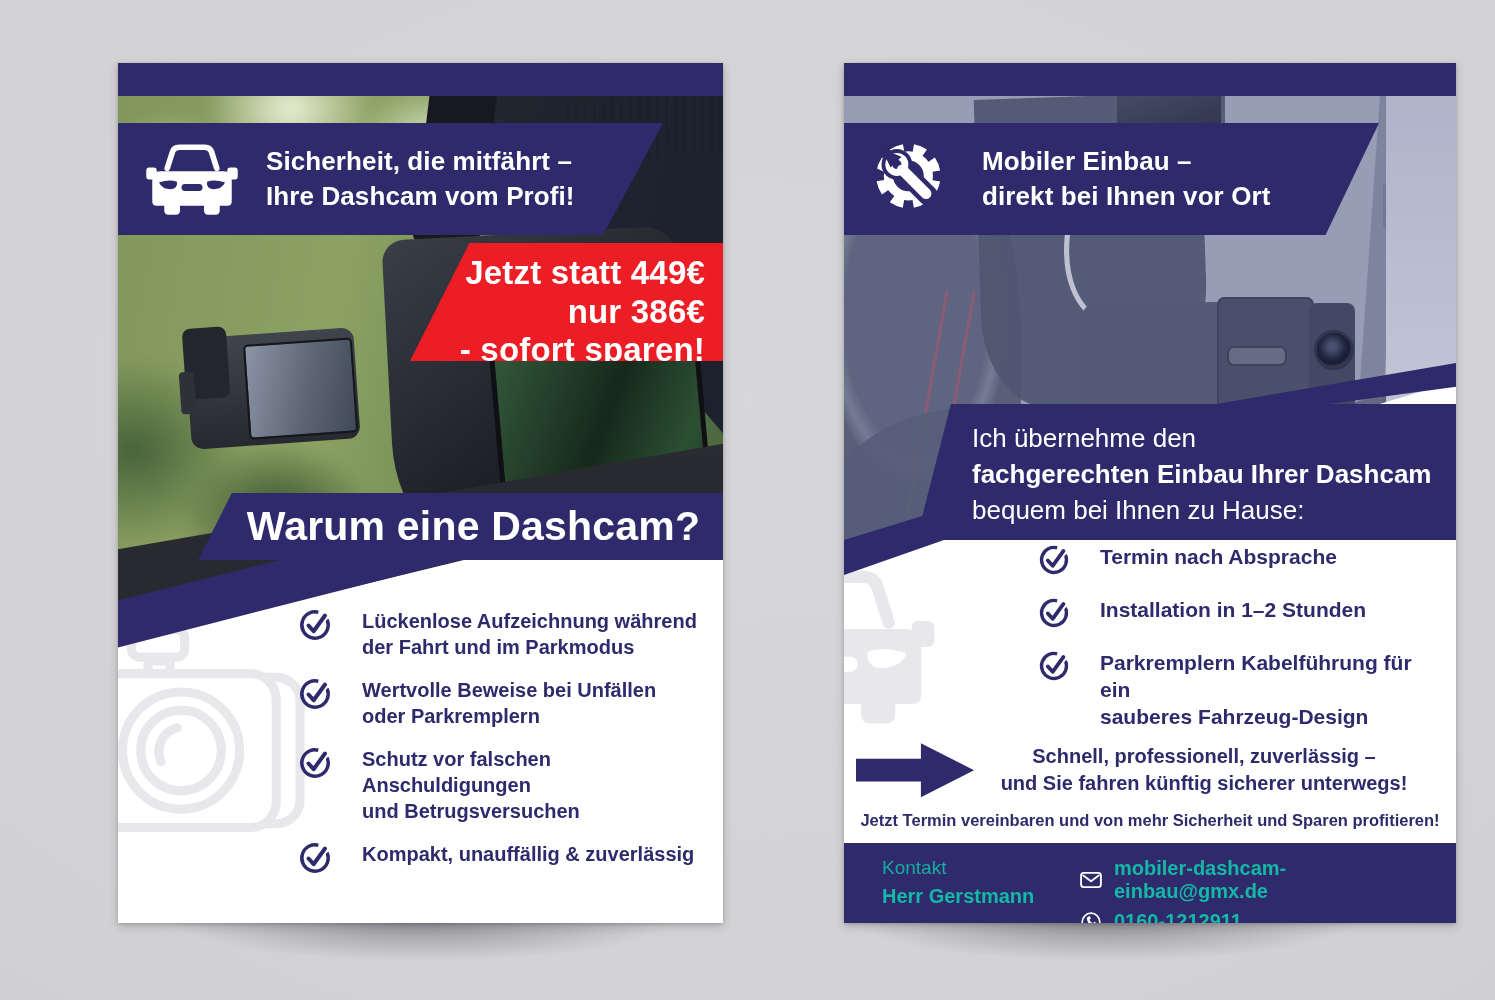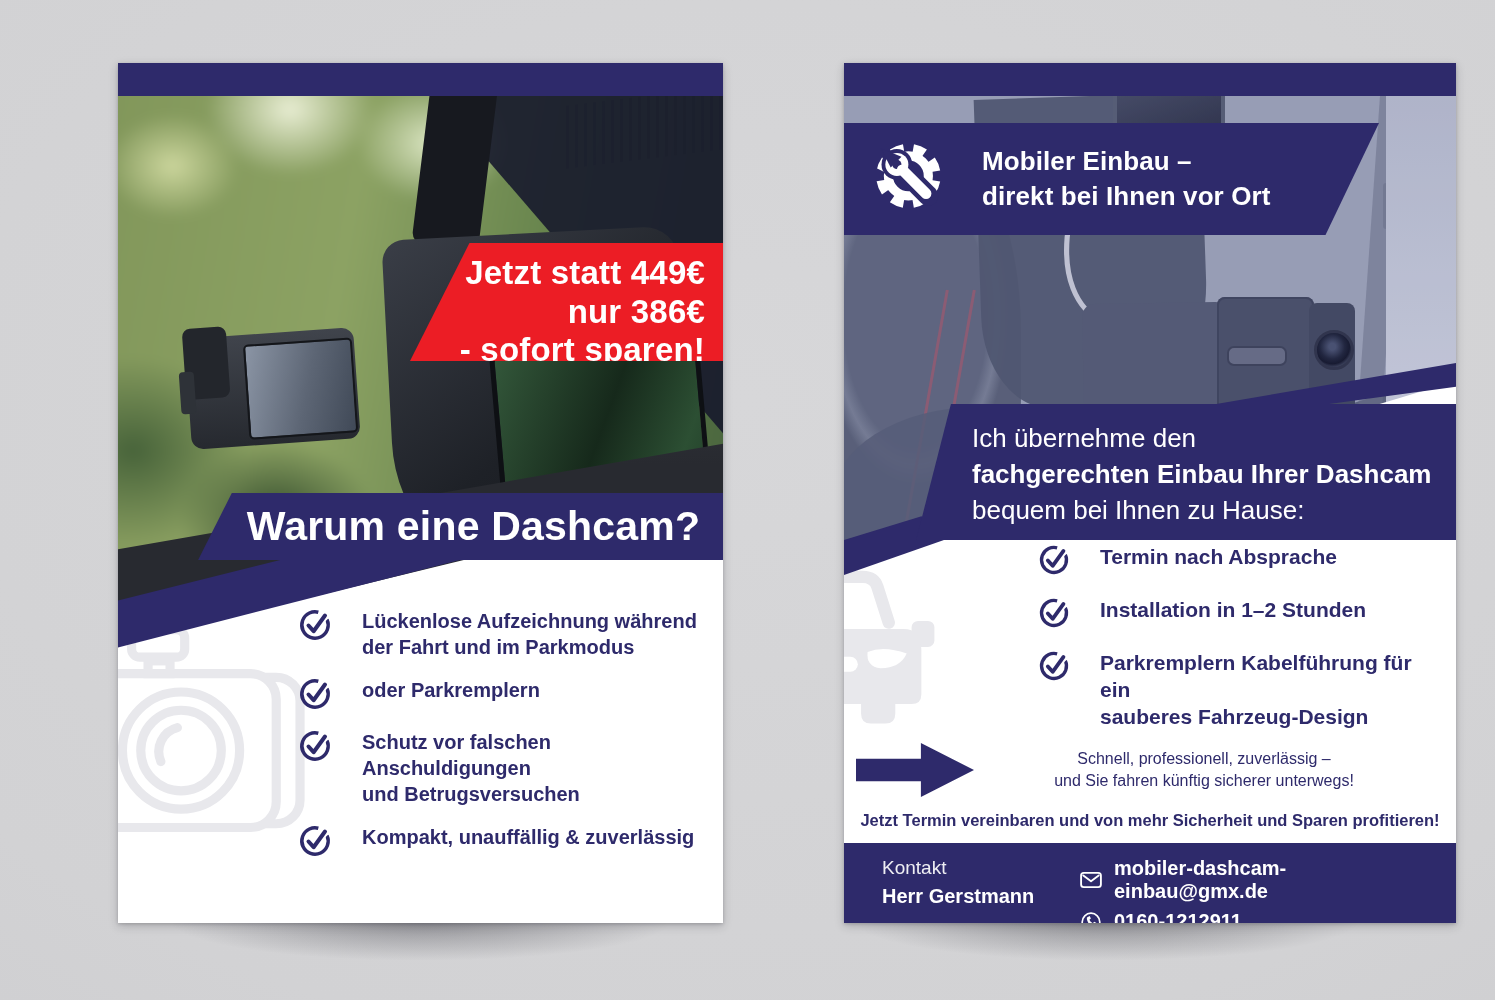--- a/index.html
+++ b/index.html
@@ -140,28 +140,28 @@
   .bullets-r .ck{width:36px;height:36px;}
   .btxt{color:#2e2a6b;font-weight:bold;margin-top:3px;}
   .bullets-l .btxt{font-size:20px;line-height:1.3;}
   .bullets-r .btxt{font-size:21px;line-height:1.28;}
   .btxt span{display:block;}
 
   
   .arrow-row{position:absolute;left:12px;top:680px;width:588px;z-index:5;display:flex;align-items:center;}
   .big-arrow{flex:0 0 auto;width:118px;height:54px;background:#2e2a6b;
     clip-path:polygon(0 29%,55% 29%,55% 0,100% 50%,55% 100%,55% 71%,0 71%);}
-  .arrow-msg{flex:1;color:#2e2a6b;font-weight:normal;font-size:16px;line-height:1.36;text-align:center;padding-right:10px;}
+  .arrow-msg{flex:1;color:#2e2a6b;font-weight:bold;font-size:20px;line-height:1.36;text-align:center;padding-right:10px;}
   .tagline{position:absolute;left:0;top:748px;width:100%;text-align:center;z-index:5;
     color:#2e2a6b;font-weight:bold;font-size:16.5px;}
 
   
   .foot{position:absolute;left:0;bottom:0;width:100%;background:#2e2a6b;z-index:7;box-sizing:border-box;}
   .foot-l{height:74px;text-align:center;color:#fff;font-weight:bold;font-size:18px;line-height:1.5;padding-top:13px;}
-  .foot-r{height:80px;display:flex;padding:14px 26px 0 38px;color:#ffffff;}
+  .foot-r{height:80px;display:flex;padding:14px 26px 0 38px;color:#14b8a6;}
   .contact-col{width:198px;}
   .contact-label{font-size:19px;opacity:.92;margin-bottom:6px;}
   .contact-name{font-size:20px;font-weight:bold;}
   .reach-col{flex:1;}
   .reach-row{display:flex;align-items:center;margin-bottom:7px;font-weight:bold;font-size:20px;}
   .reach-row svg{margin-right:12px;flex:0 0 auto;}
 </style>
 </head>
 <body>
 
@@ -235,20 +235,31 @@
 
     <div class="white-wedge white-l"></div>
     <div class="stripe-l"></div>
 
     <svg class="camwm">
         <use href="#sym-camera-outline"></use>
       </svg>
 
     <div class="bar-top"></div>
 
+    <div class="hdr hdr-l">
+      <span class="hdr-icon" style="color:#fff;--cutout:#2e2a6b;">
+        <svg width="96" height="81">
+            <use href="#sym-car"></use>
+          </svg>
+      </span>
+      <div class="hdr-text">
+        <div>Sicherheit, die mitfährt –</div>
+        <div>Ihre Dashcam vom Profi!</div>
+      </div>
+    </div>
 
     <div class="price">
       <div>Jetzt statt 449€</div>
       <div>nur 386€</div>
       <div>- sofort sparen!</div>
     </div>
 
     <div class="warum">Warum eine Dashcam?</div>
 
     <ul class="bullets bullets-l">
@@ -259,20 +270,21 @@
         <div class="btxt">
             <span>Lückenlose Aufzeichnung während</span>
             <span>der Fahrt und im Parkmodus</span>
           </div>
       </li>
       <li class="bullet">
         <svg class="ck">
             <use href="#sym-check"></use>
           </svg>
         <div class="btxt">
+            <span>Wertvolle Beweise bei Unfällen</span>
             <span>oder Parkremplern</span>
           </div>
       </li>
       <li class="bullet">
         <svg class="ck">
             <use href="#sym-check"></use>
           </svg>
         <div class="btxt">
             <span>Schutz vor falschen Anschuldigungen</span>
             <span>und Betrugsversuchen</span>

